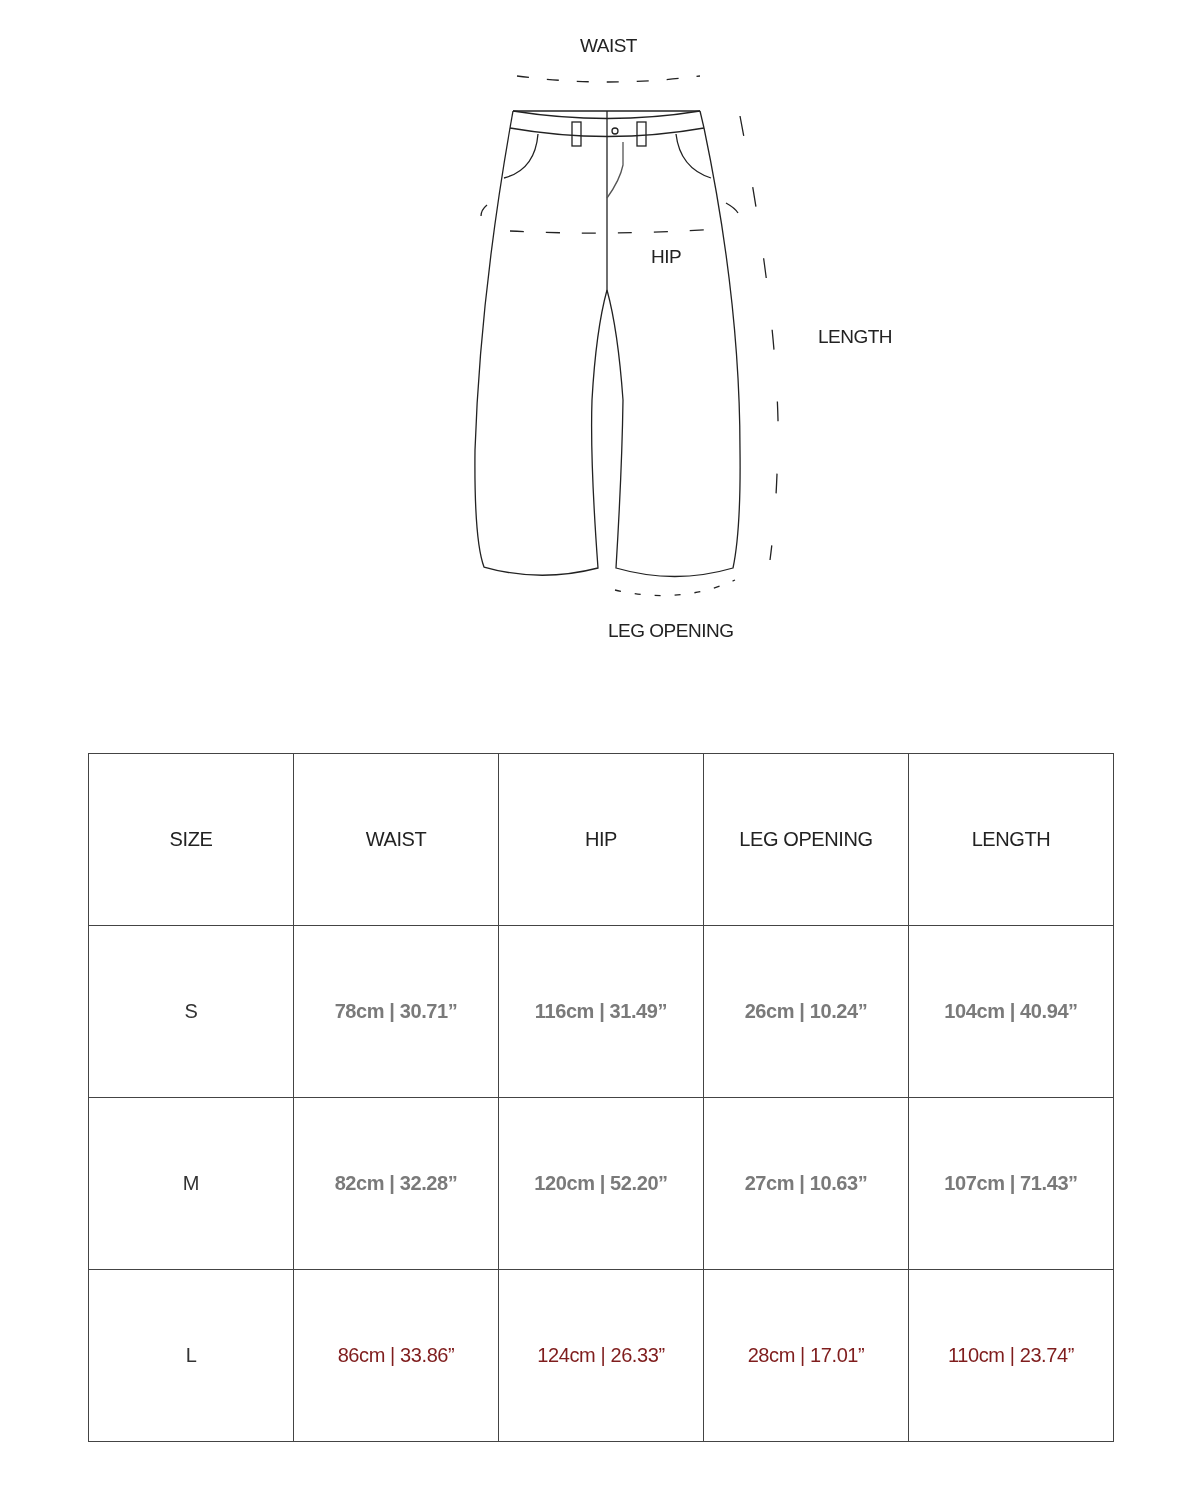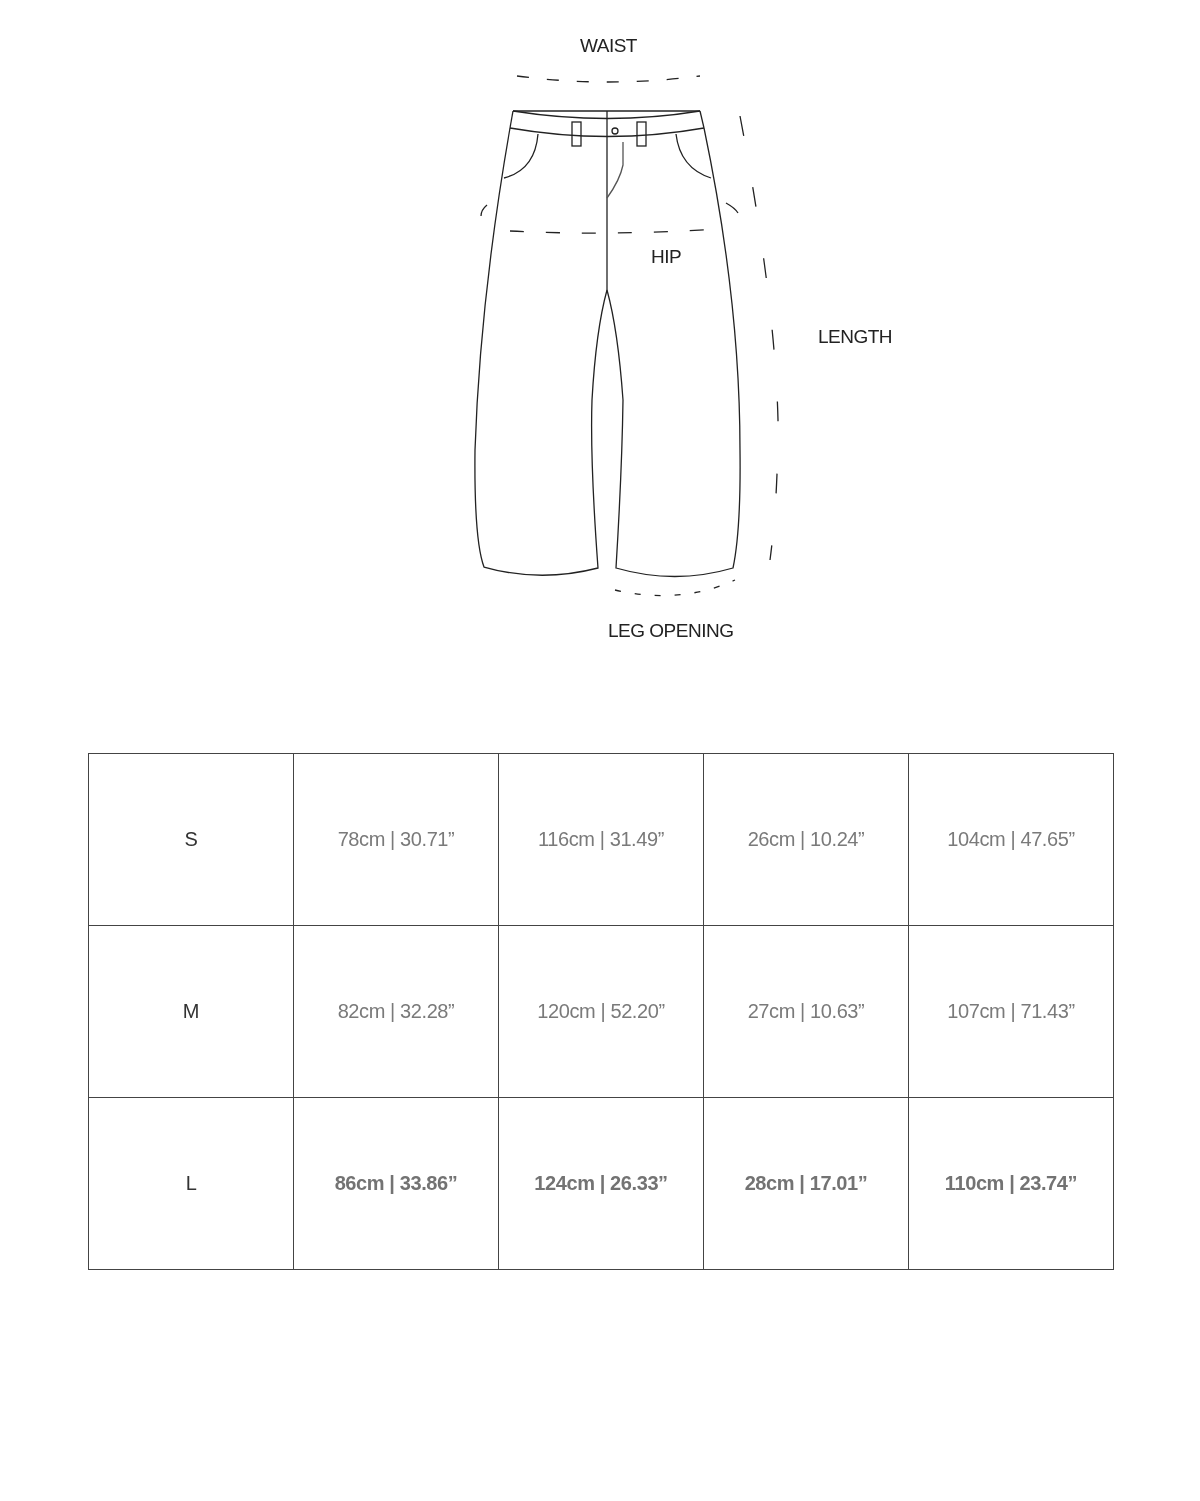--- a/index.html
+++ b/index.html
@@ -3,22 +3,22 @@
 <meta charset="utf-8">
 <style>
   html,body{margin:0;padding:0;background:#fff;}
   body{width:1200px;height:1501px;position:relative;font-family:"Liberation Sans",sans-serif;color:#222;overflow:hidden;}
   .lbl{position:absolute;font-size:19px;letter-spacing:-0.5px;color:#222;white-space:nowrap;}
   #diagram{position:absolute;left:0;top:0;}
   table{position:absolute;left:88px;top:753px;border-collapse:collapse;table-layout:fixed;}
   td{width:204px;height:171px;border:1.5px solid #444;text-align:center;vertical-align:middle;font-size:20px;letter-spacing:-0.4px;padding:0;}
   tr.head td{color:#222;}
   td.size{color:#333;}
-  tr.gray td.val{color:#7a7a7a;}
-  tr.dark td.val{color:#737373;font-weight:bold;}
+  tr.gray td.val{color:#7a7a7a;font-weight:bold;}
+  tr.dark td.val{color:#7f1d1d;}
 </style>
 </head>
 <body>
 
 <svg id="diagram" width="1200" height="700" viewBox="0 0 1200 700" fill="none" stroke="#222" stroke-width="1.3">
 
   <path d="M517 76 Q608 88 700 76" stroke-dasharray="12 18"></path>
 
   <path d="M513 111 L700 111"></path>
   <path d="M513 111 Q608 126 700 111"></path>
@@ -49,26 +49,33 @@
   <path d="M615 590 Q680 605 735 580" stroke-dasharray="6 14"></path>
 </svg>
 
 <div class="lbl" style="left:580px;top:35px;">WAIST</div>
 <div class="lbl" style="left:651px;top:246px;">HIP</div>
 <div class="lbl" style="left:818px;top:326px;">LENGTH</div>
 <div class="lbl" style="left:608px;top:620px;">LEG OPENING</div>
 
 <table>
   <tbody>
+      <tr class="head">
+    <td>SIZE</td>
+    <td>WAIST</td>
+    <td>HIP</td>
+    <td>LEG OPENING</td>
+    <td>LENGTH</td>
+  </tr>
   <tr class="gray">
     <td class="size">S</td>
     <td class="val">78cm | 30.71”</td>
     <td class="val">116cm | 31.49”</td>
     <td class="val">26cm | 10.24”</td>
-    <td class="val">104cm | 47.65”</td>
+    <td class="val">104cm | 40.94”</td>
   </tr>
   <tr class="gray">
     <td class="size">M</td>
     <td class="val">82cm | 32.28”</td>
     <td class="val">120cm | 52.20”</td>
     <td class="val">27cm | 10.63”</td>
     <td class="val">107cm | 71.43”</td>
   </tr>
   <tr class="dark">
     <td class="size">L</td>

